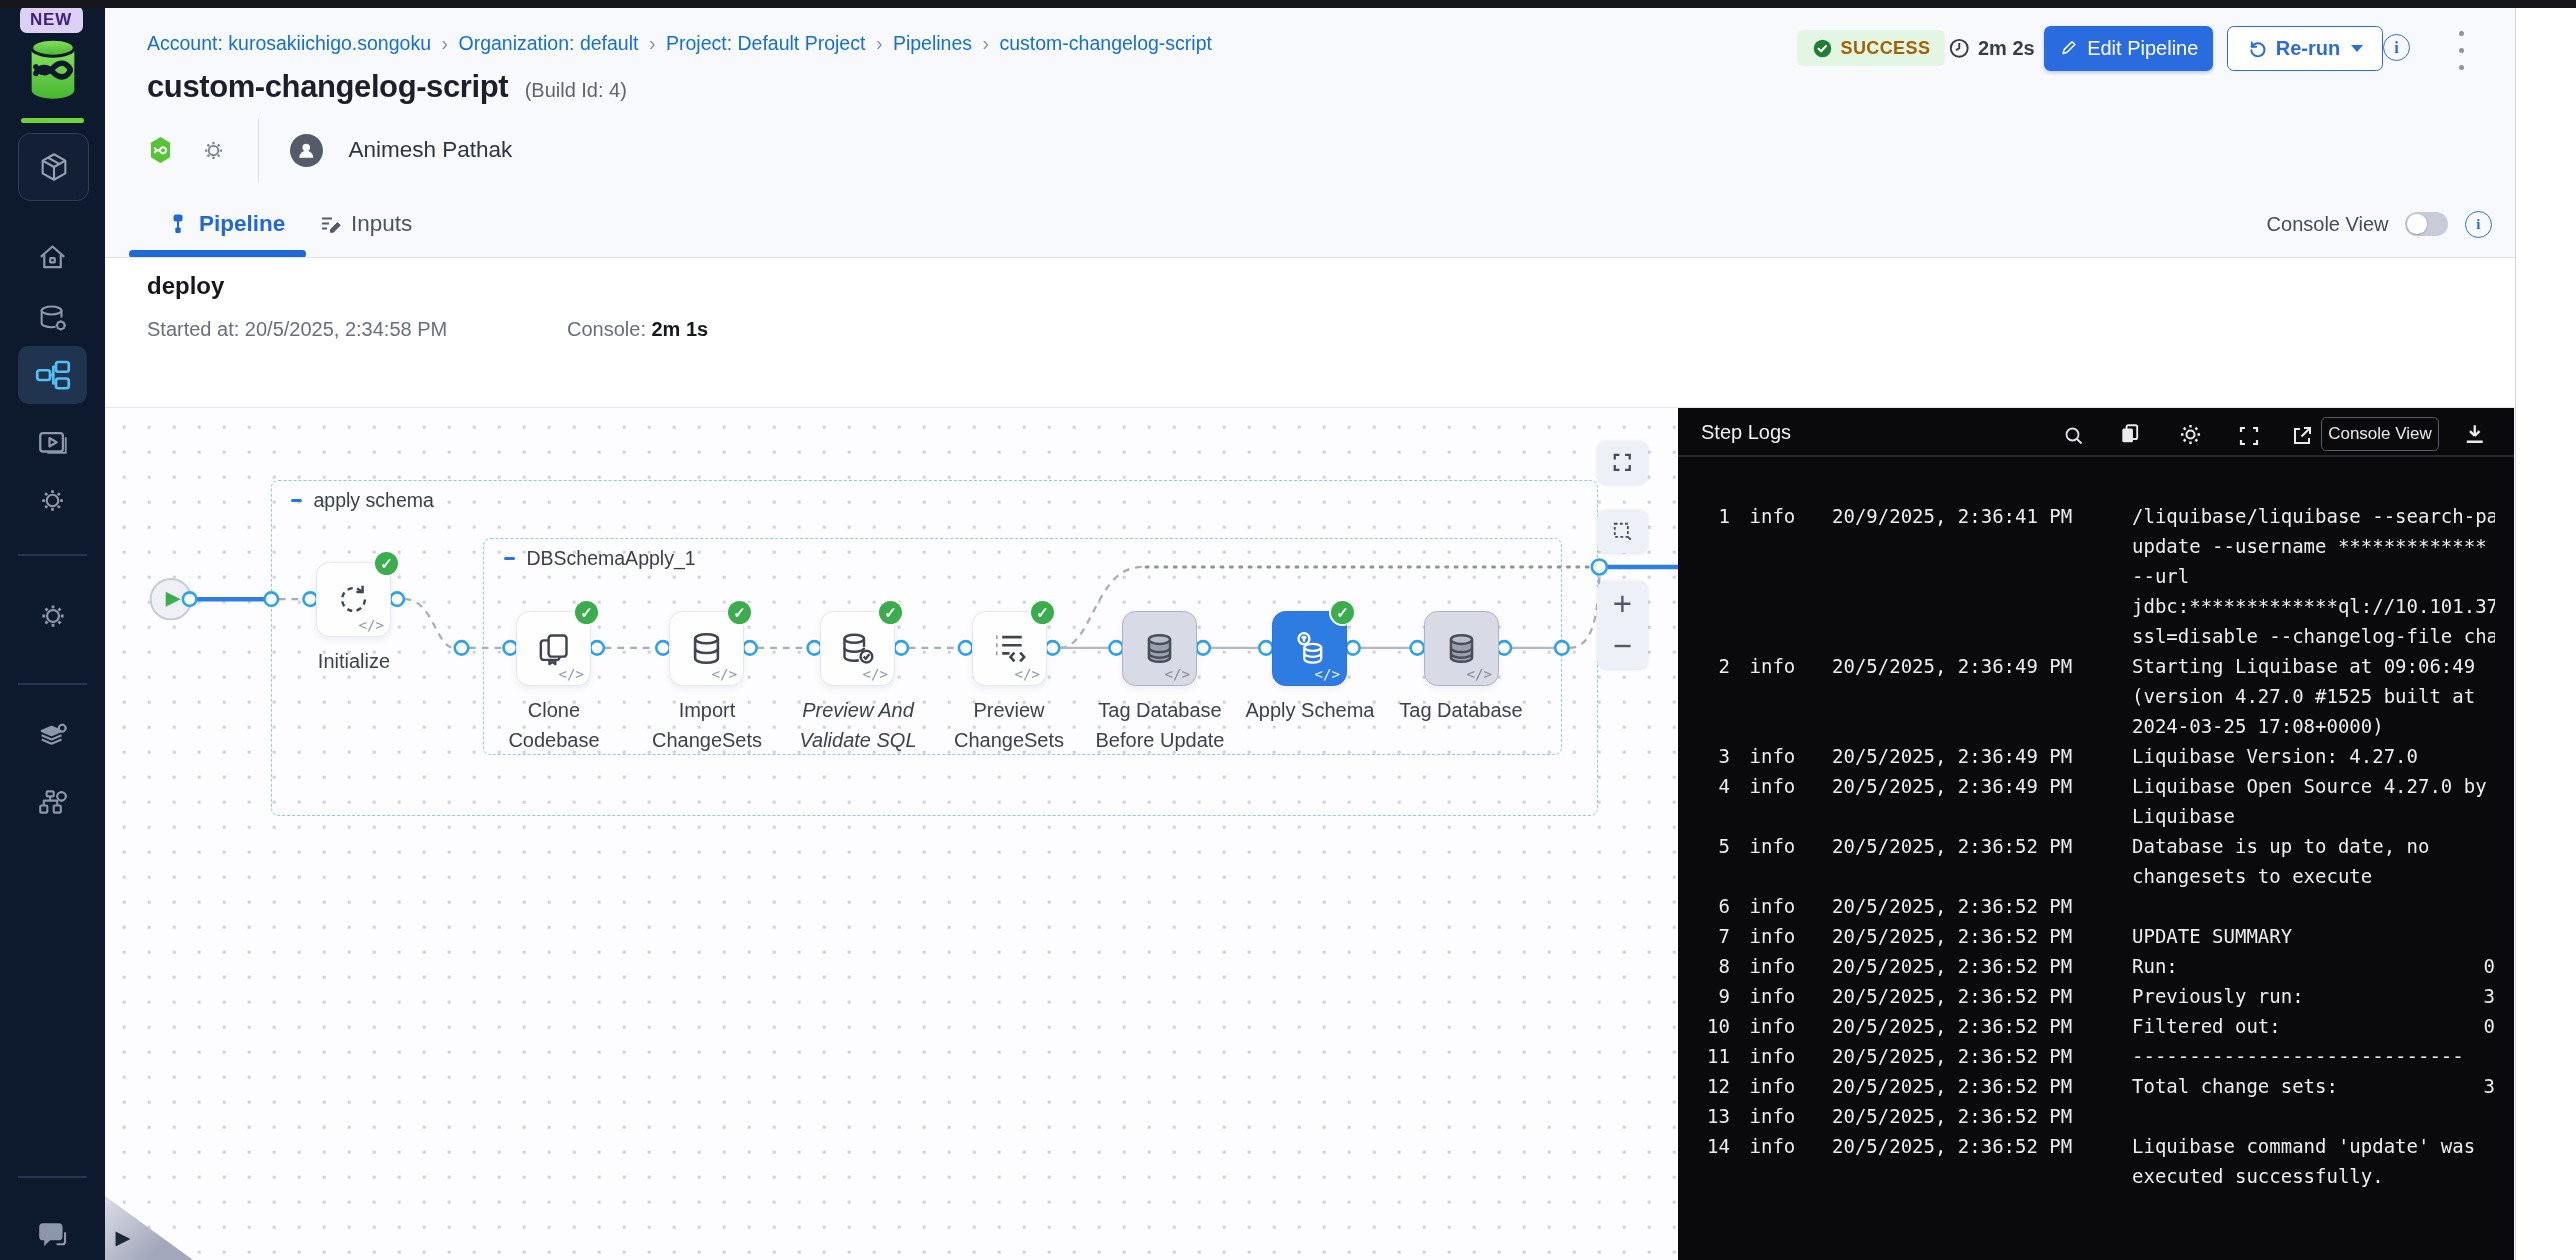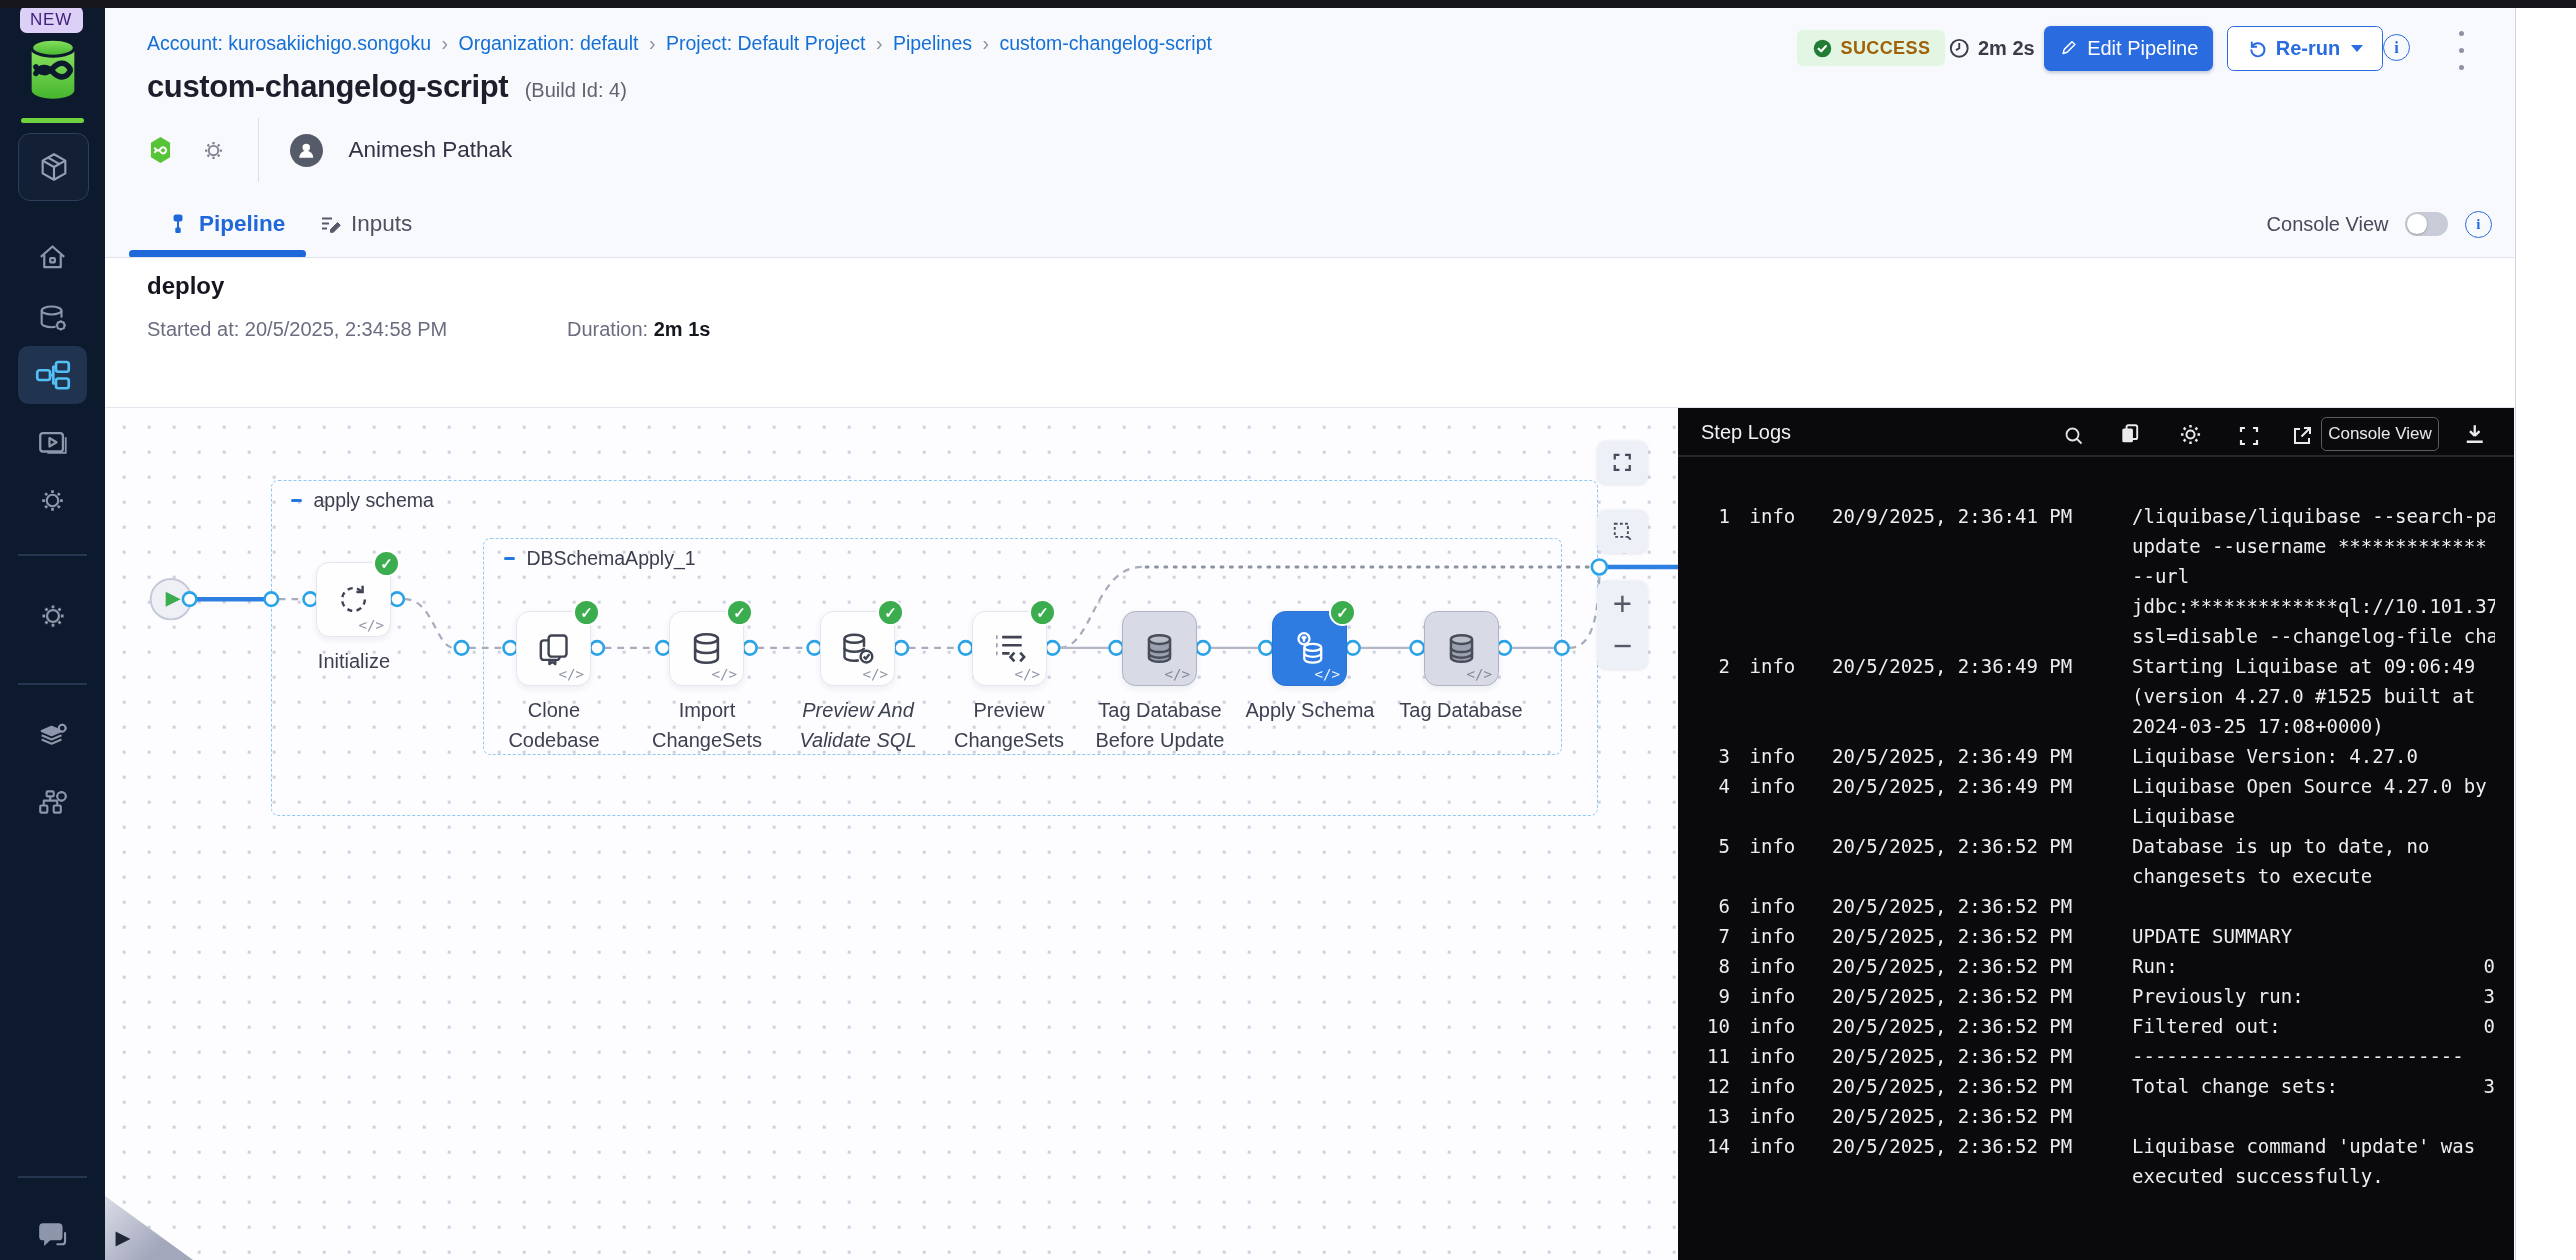--- a/index.html
+++ b/index.html
@@ -5,21 +5,21 @@
   html,body{margin:0;padding:0;background:#e9eaef;font-family:"Liberation Sans",sans-serif;}
   #root{position:relative;width:2576px;height:1260px;overflow:hidden;background:#f8f9fc;}
   .abs{position:absolute;box-sizing:border-box;}
   .flex{display:flex;align-items:center;}
   svg{display:block;}
   
   .topstrip{left:0;top:0;width:2576px;height:7.5px;background:#17171b;z-index:50;}
   
   .sidebar{left:0;top:0;width:105px;height:1260px;background:#0d192c;z-index:40;}
   .new-badge{left:19.5px;top:6px;width:63px;height:27px;border-radius:6.7px;background:#ddd0f6;color:#41207e;
-    font-size:17px;font-weight:normal;display:flex;align-items:center;justify-content:center;letter-spacing:0.7px;z-index:60;}
+    font-size:17px;font-weight:bold;display:flex;align-items:center;justify-content:center;letter-spacing:0.7px;z-index:60;}
   .greenbar{left:21px;top:118px;width:63px;height:5.2px;border-radius:3px;background:#6fd33e;}
   .module-tile{left:18px;top:133px;width:69px;height:66px;border-radius:12px;border:1.5px solid #2e3e58;background:#121f34;
     display:flex;align-items:center;justify-content:center;}
   .nav-item{left:0;width:105px;height:46px;display:flex;align-items:center;justify-content:center;cursor:pointer;}
   .nav-active{left:18px;width:69px;height:58px;border-radius:10.5px;background:#20334f;display:flex;align-items:center;justify-content:center;}
   .nav-div{left:18px;width:69px;height:1.5px;background:#273650;}
   
   .scrollgutter{left:2515px;top:0;width:61px;height:1260px;background:#ffffff;border-left:1.5px solid #d4d4de;z-index:45;}
   
   .headerzone{left:105px;top:7.5px;width:2410px;height:251px;background:#f8f9fc;}
@@ -364,21 +364,21 @@
       </span>
     <span class="info-circ" style="width:25.5px;height:25.5px;font-size:15px;">i</span>
   </div>
 
   <div class="abs stageband"></div>
   <div class="abs stage-name">deploy</div>
   <div class="abs stage-meta" style="left:147px;top:318px;">
     <span>Started at:</span> <span>20/5/2025, 2:34:58 PM</span>
   </div>
   <div class="abs stage-meta" style="left:567px;top:318px;">
-    <span>Duration:</span> <b>2m 1s</b>
+    <span>Console:</span> <b>2m 1s</b>
   </div>
 
   <div class="abs canvas"></div>
 
   <div class="abs group" style="left:271px;top:480px;width:1327px;height:336px;"></div>
   <div class="abs flex group-label" style="left:288px;top:489px;">
     <span class="minus">
         <i></i>
       </span>
     <span>apply schema</span>

